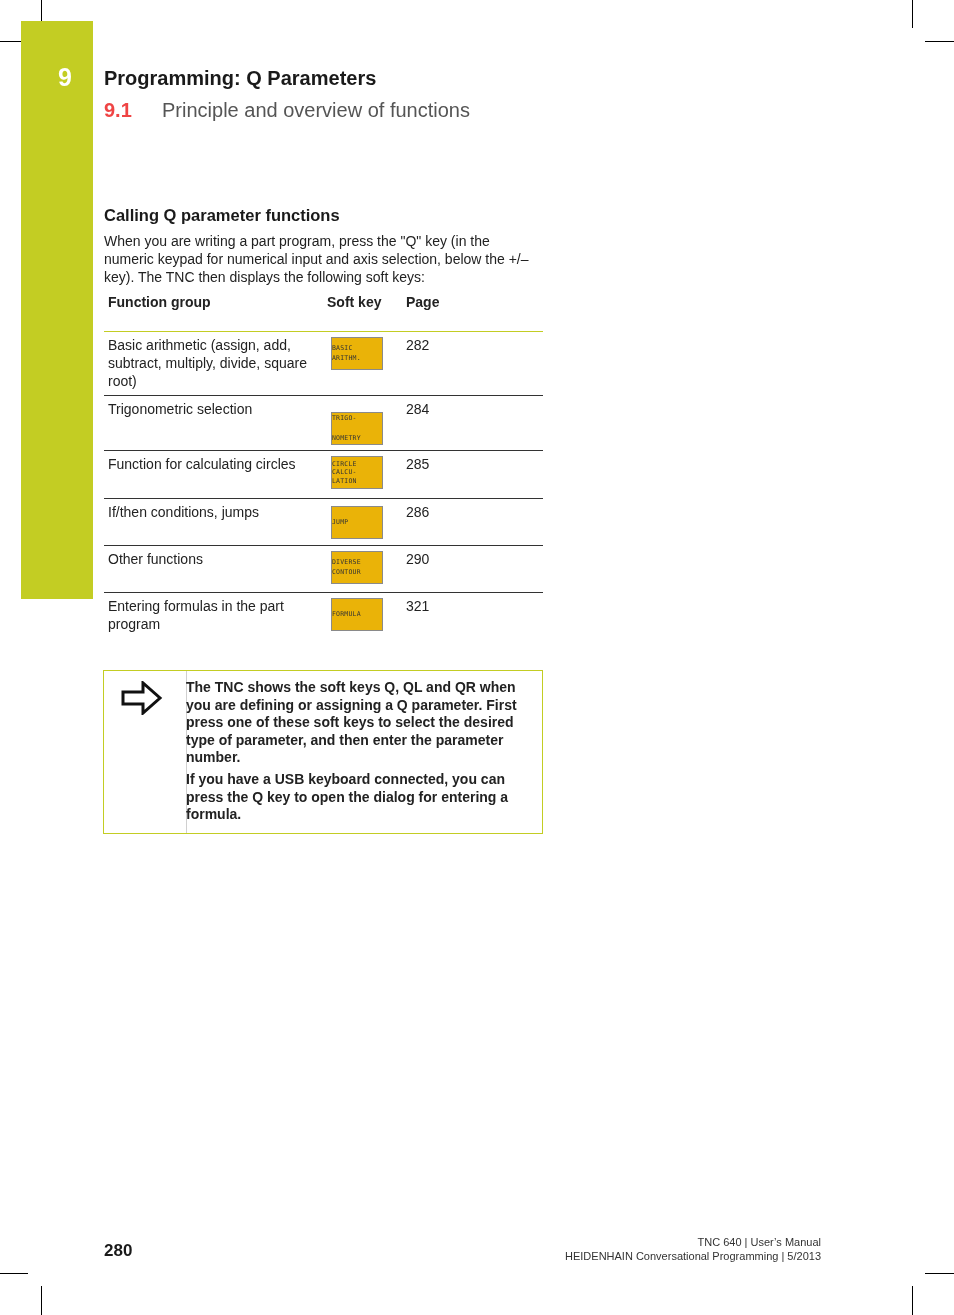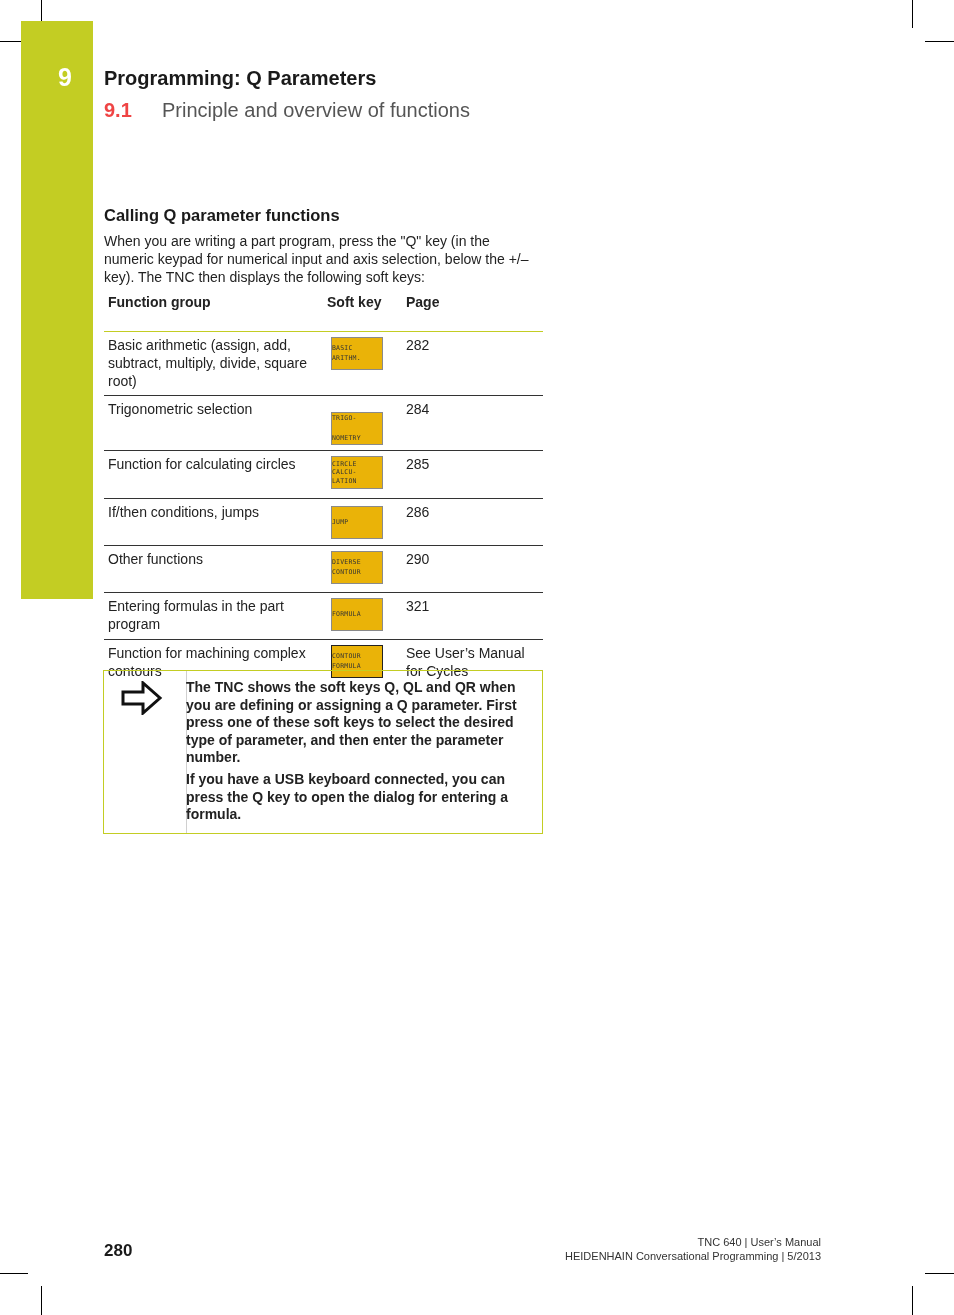--- a/index.html
+++ b/index.html
@@ -157,30 +157,20 @@
     </tr>
     <tr style="height:47px;">
       <td>Entering formulas in the part program</td>
       <td>
           <div class="softkey">
             <span>FORMULA</span>
           </div>
         </td>
       <td>321</td>
     </tr>
-    <tr style="height:47px;">
-      <td>Function for machining complex contours</td>
-      <td>
-          <div class="softkey strong">
-            <span>CONTOUR</span>
-            <span>FORMULA</span>
-          </div>
-        </td>
-      <td>See User’s Manual for Cycles</td>
-    </tr>
   </tbody>
 </table>
 
 <div class="note">
   <div class="note-icon">
     <svg width="42" height="34" viewBox="0 0 42 34">
       <polygon points="2,11 22,11 22,2 39,17 22,32 22,23 2,23" fill="none" stroke="#111" stroke-width="3" stroke-linejoin="miter"></polygon>
     </svg>
   </div>
   <div class="note-divider"></div>

